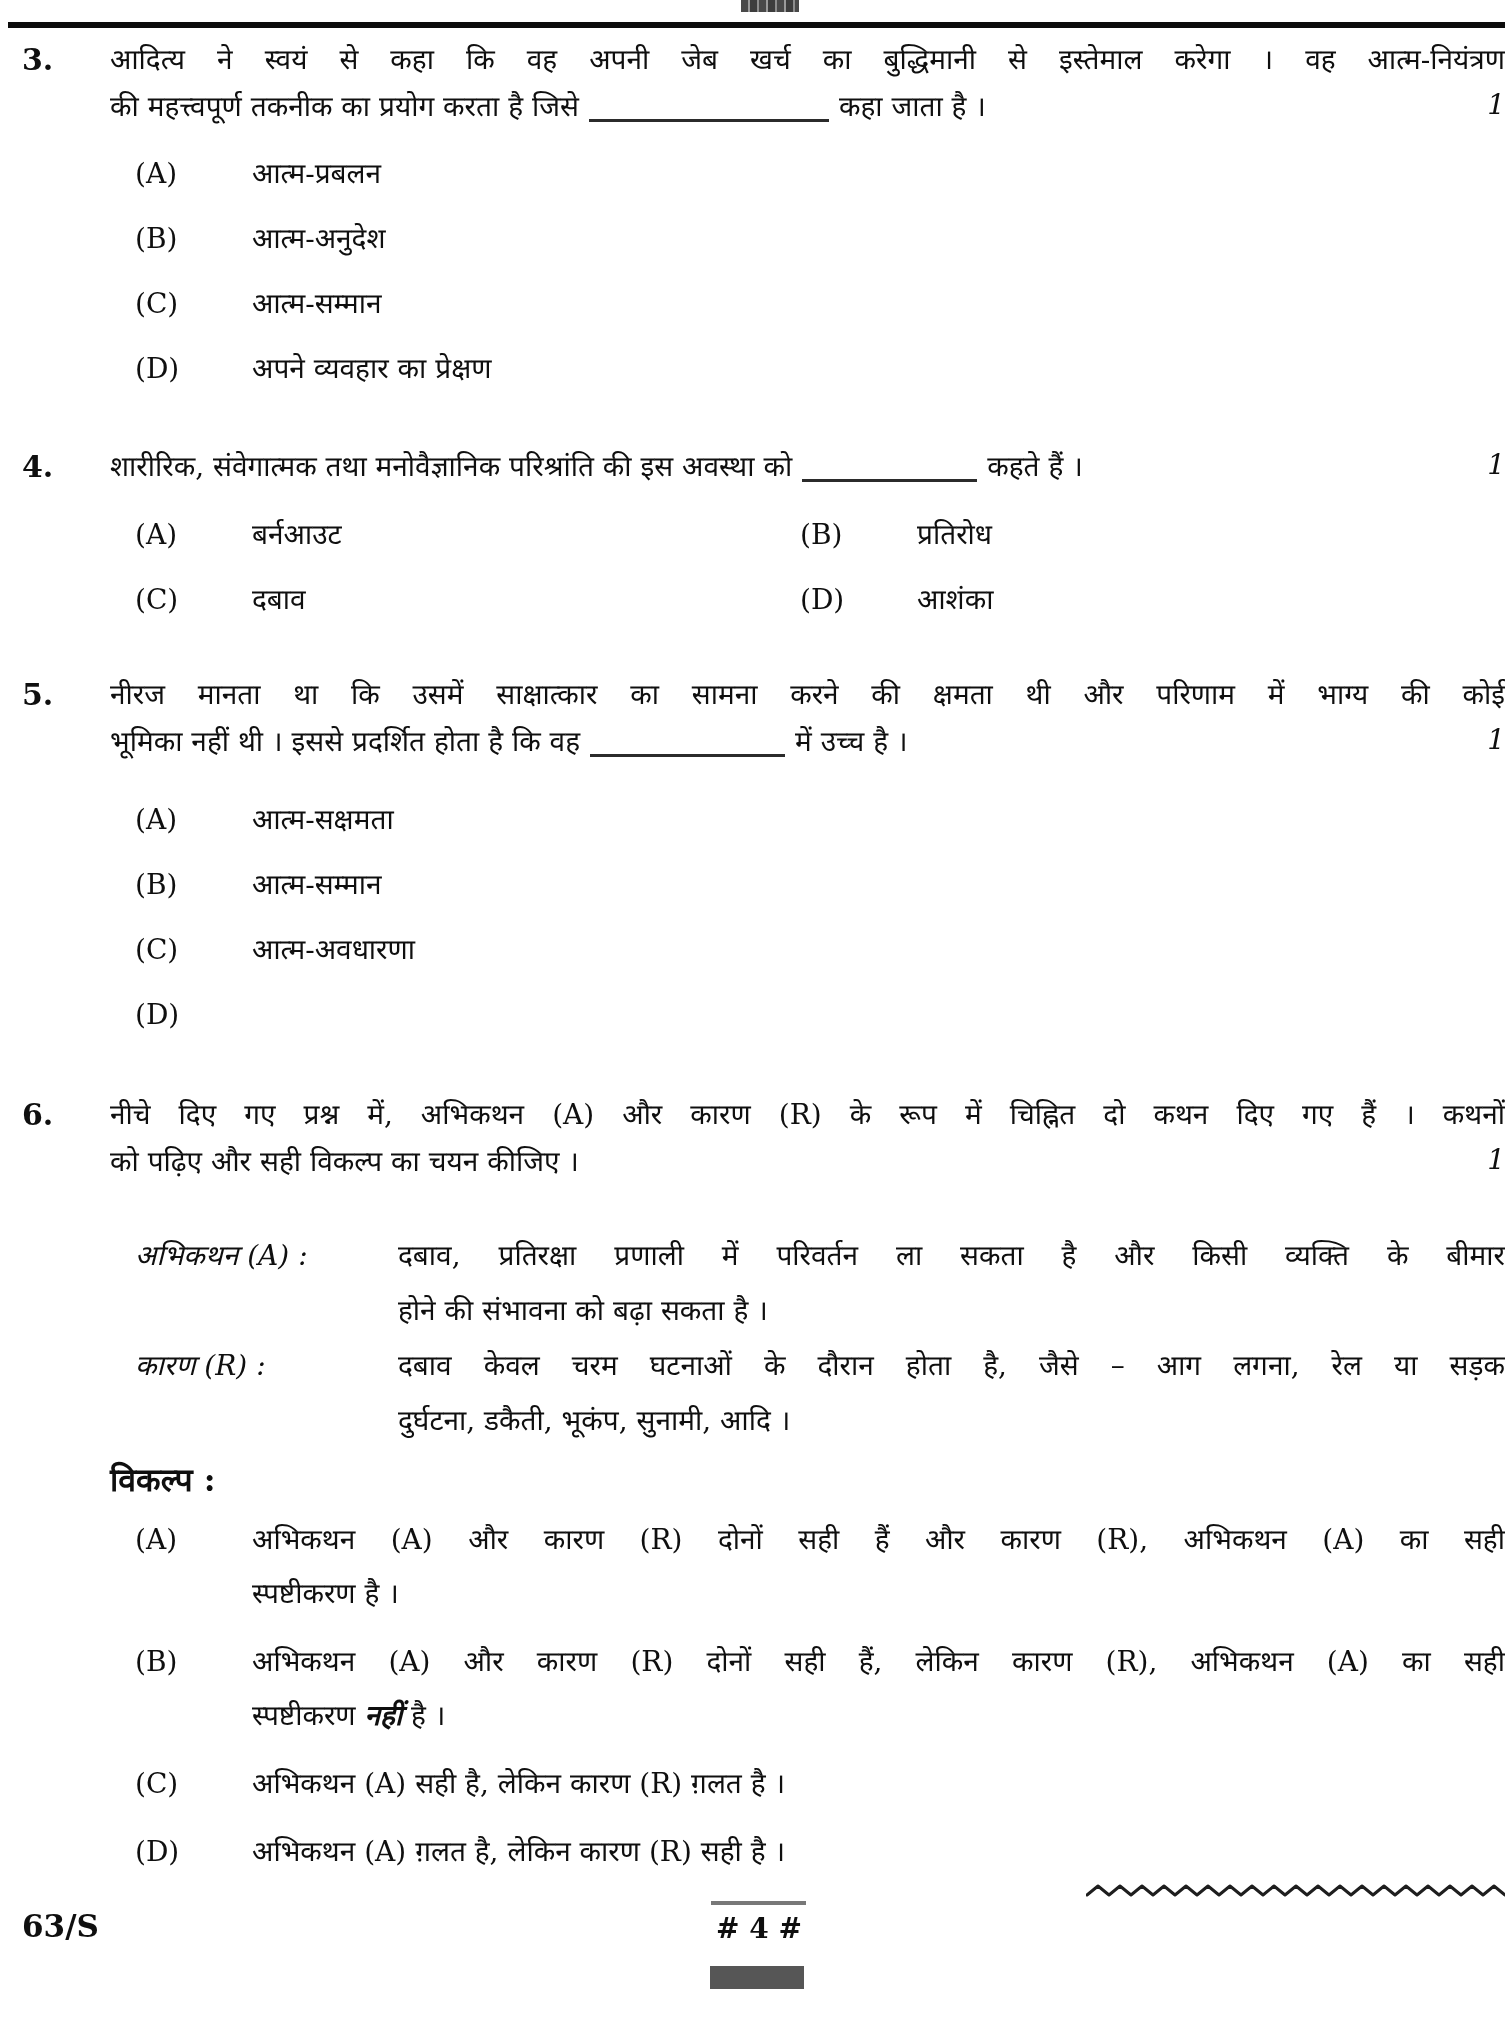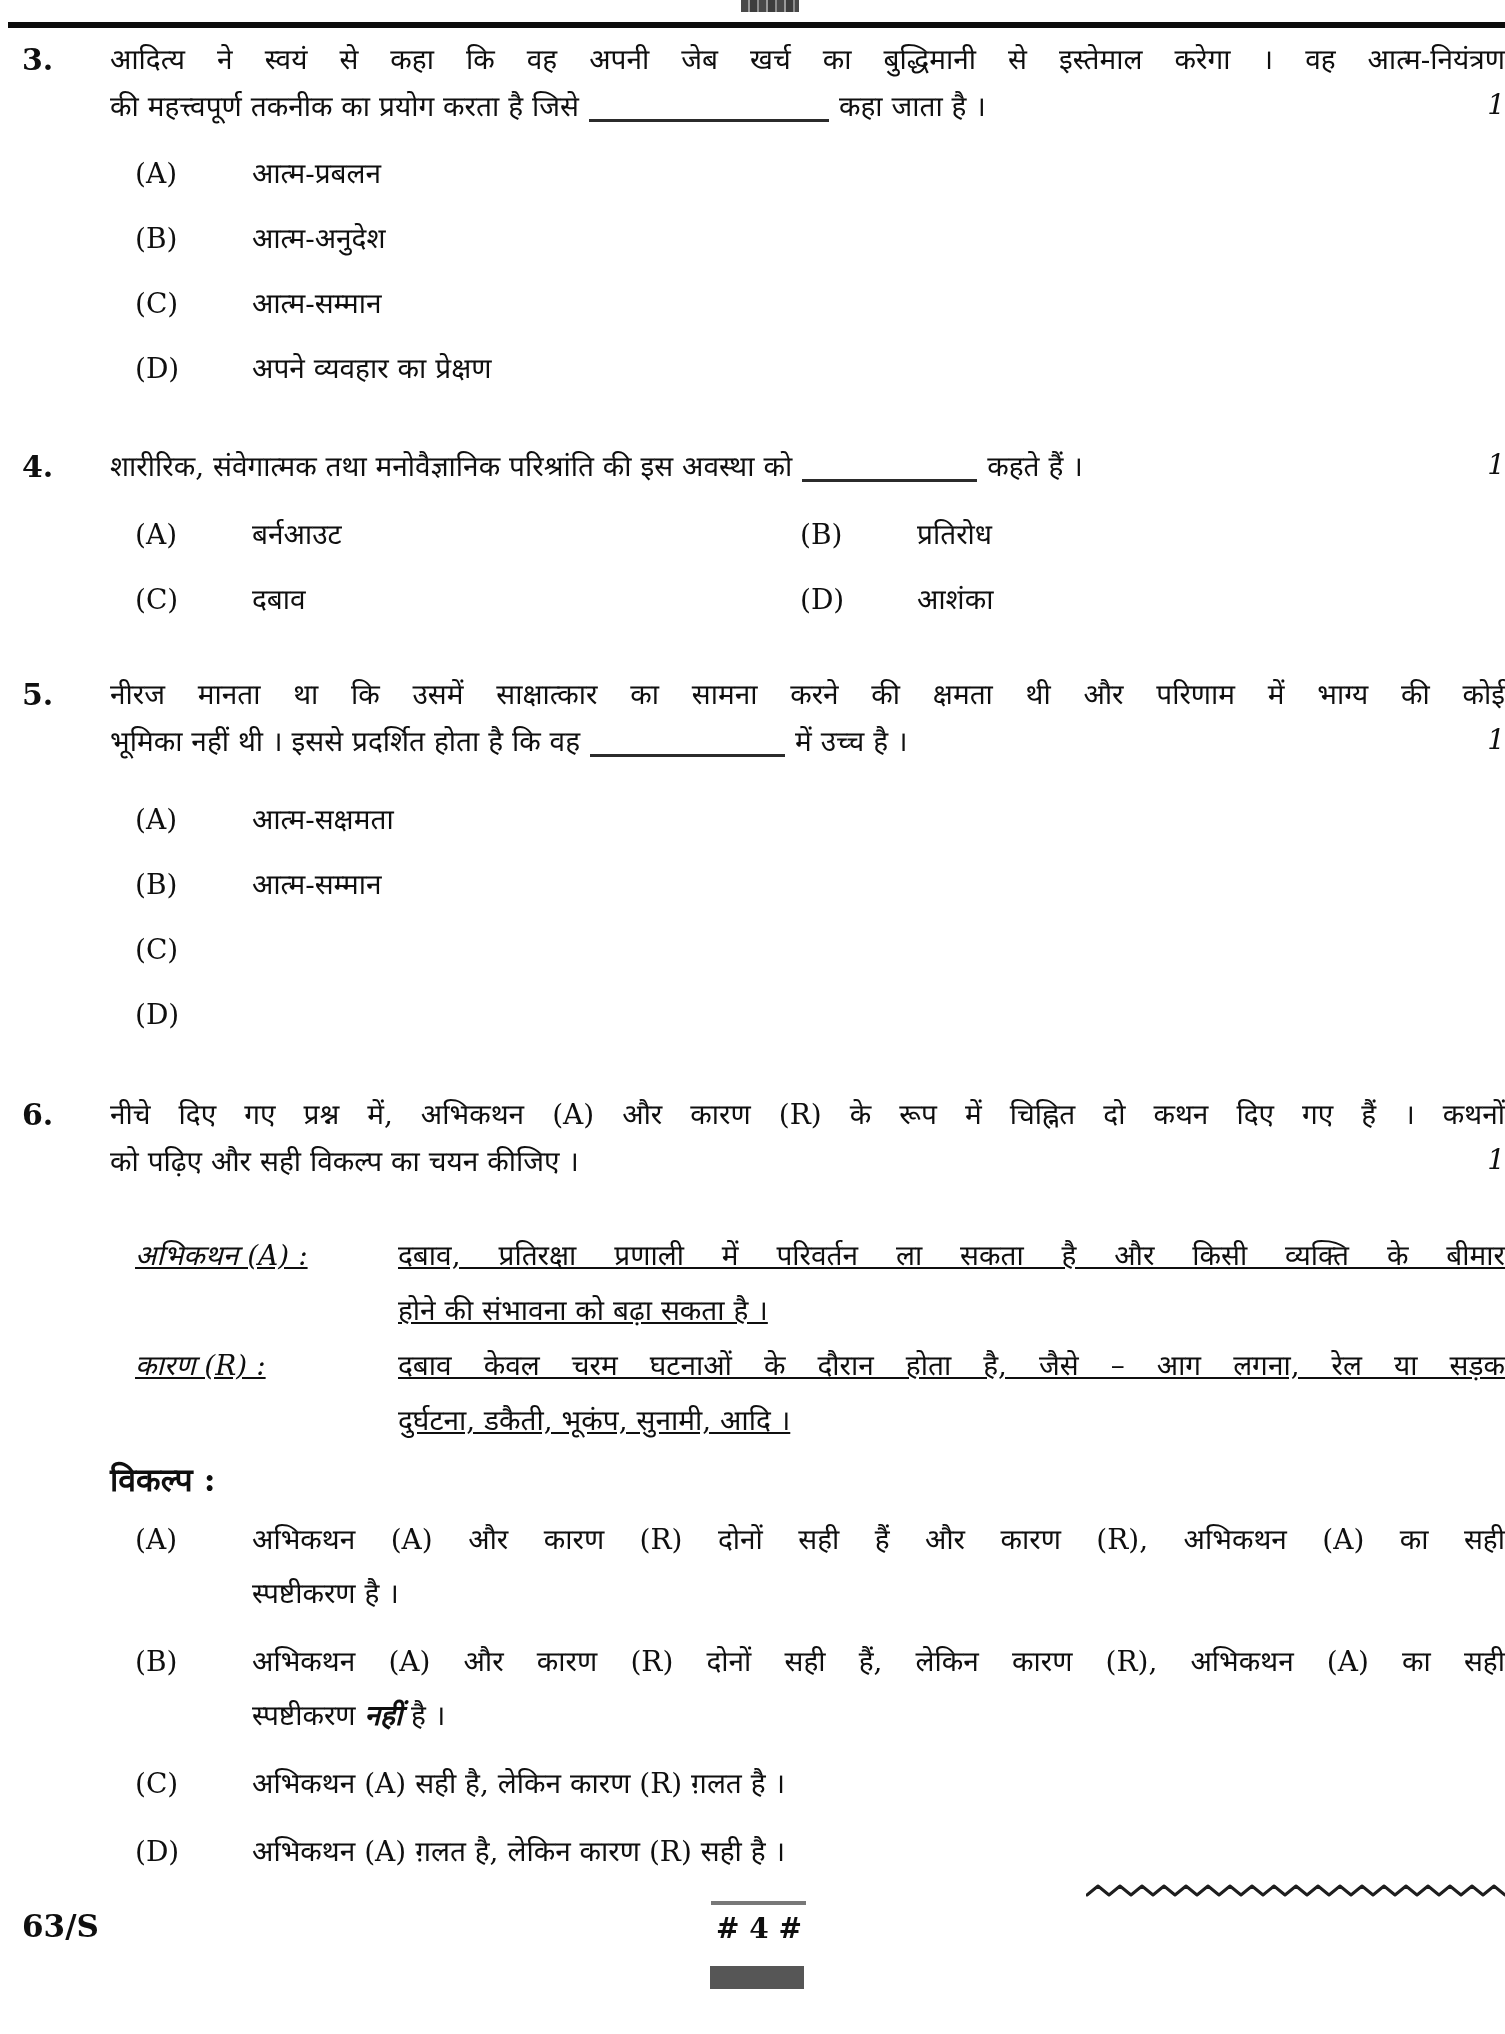--- a/index.html
+++ b/index.html
@@ -41,21 +41,21 @@
   .opts4{margin-top:24px;}
   .opt{
     display:flex;line-height:40px;font-size:28px;margin-bottom:25px;
     padding-left:25px;
   }
   .optletter{width:117px;flex:none;}
   .optlabel{flex:1;}
   .optgrid{display:grid;grid-template-columns:690px 1fr;margin-top:25px;}
   .optgrid .opt{margin-bottom:25px;}
   .optgrid .col2{padding-left:0;}
-  .stmts{margin-top:43px;text-decoration:underline;}
+  .stmts{margin-top:43px;}
   .stmt{display:flex;padding-left:25px;font-size:28px;line-height:55px;}
   .stmt-label{width:263px;flex:none;font-style:italic;}
   .stmt-body{flex:1;}
   .stmt-body .sline{line-height:55px;}
   .sline.full{text-align:justify;text-align-last:justify;}
   .opts-heading{
     margin-top:10px;padding-left:0;
     font-weight:700;font-size:32px;line-height:45px;
   }
   .opts6{margin-top:10px;}
@@ -156,20 +156,21 @@
       <div class="opt">
         <span class="optletter">(A)</span>
         <span class="optlabel">आत्म-सक्षमता</span>
       </div>
       <div class="opt">
         <span class="optletter">(B)</span>
         <span class="optlabel">आत्म-सम्मान</span>
       </div>
       <div class="opt">
         <span class="optletter">(C)</span>
+        <span class="optlabel">आत्म-अवधारणा</span>
       </div>
       <div class="opt">
         <span class="optletter">(D)</span>
       </div>
     </div>
   </div>
 </div>
 
 <div class="question" style="top:1091px">
   <span class="qnum">6.</span>

